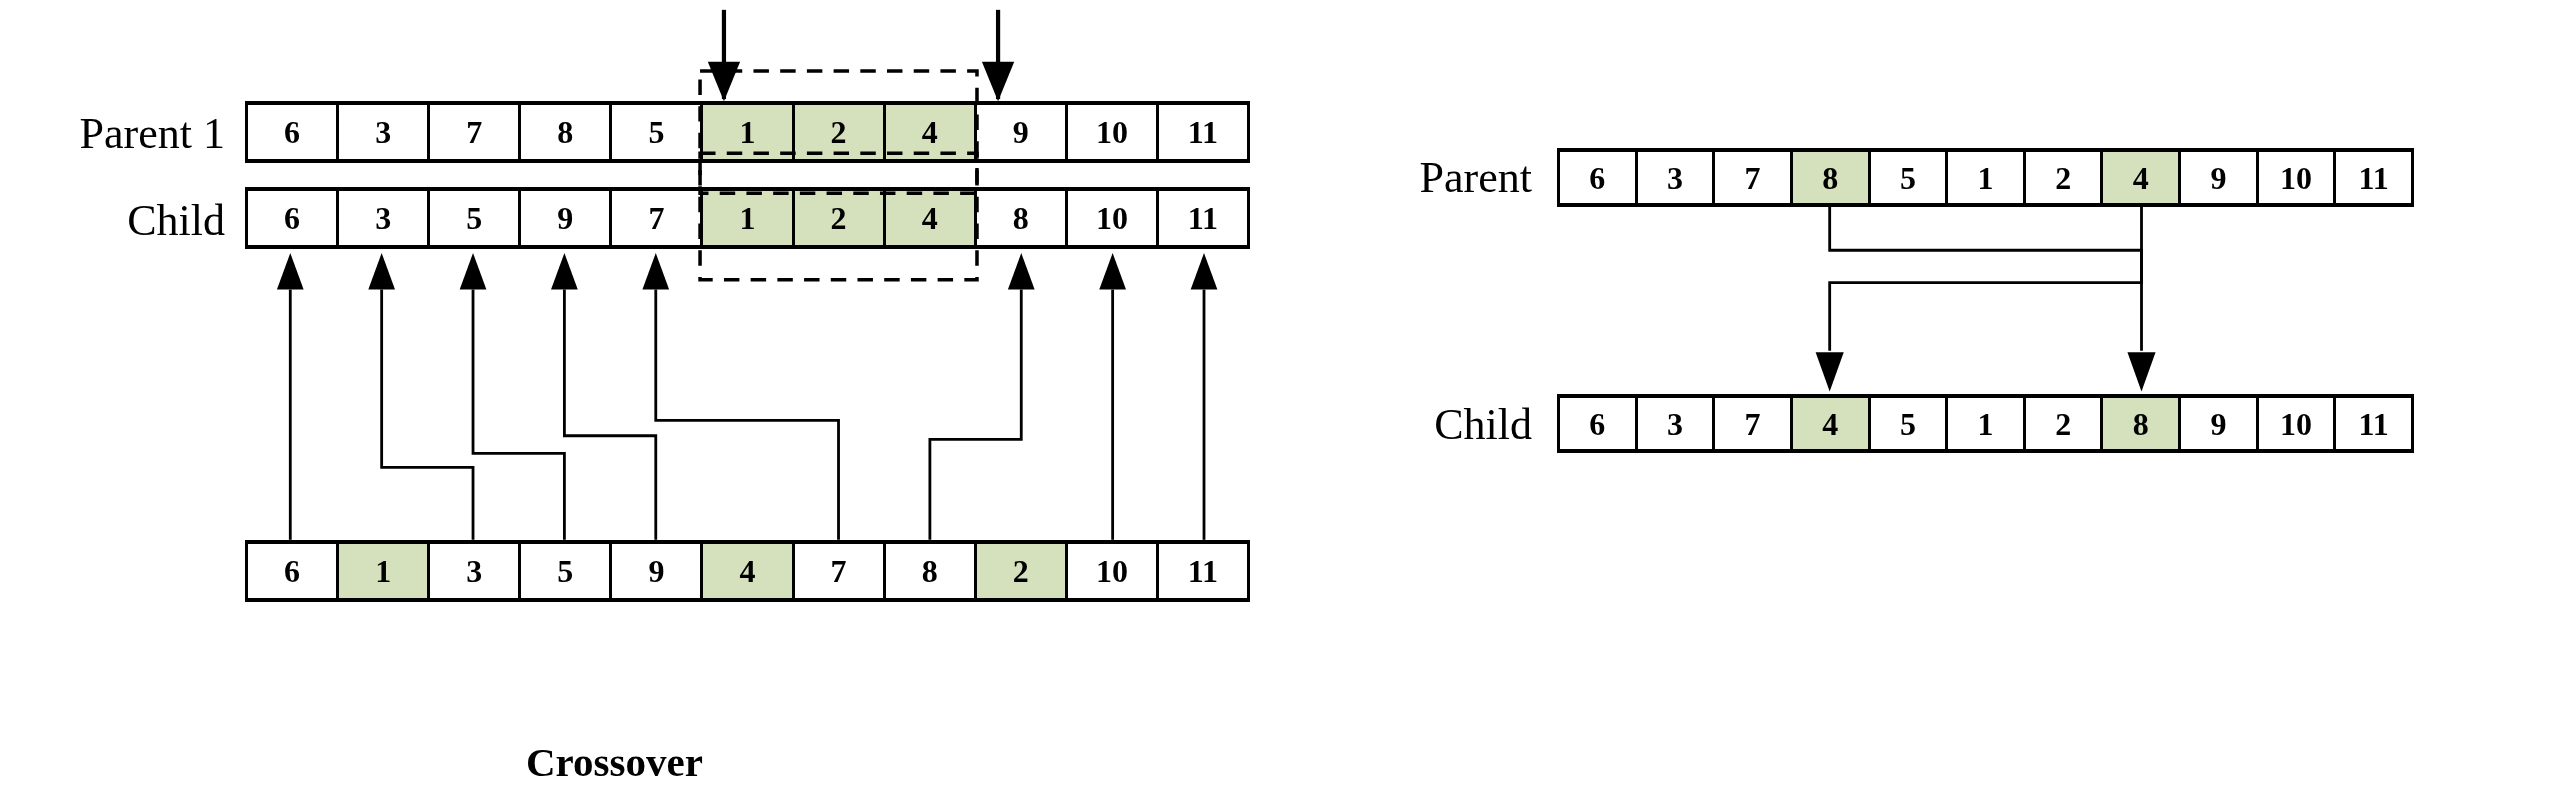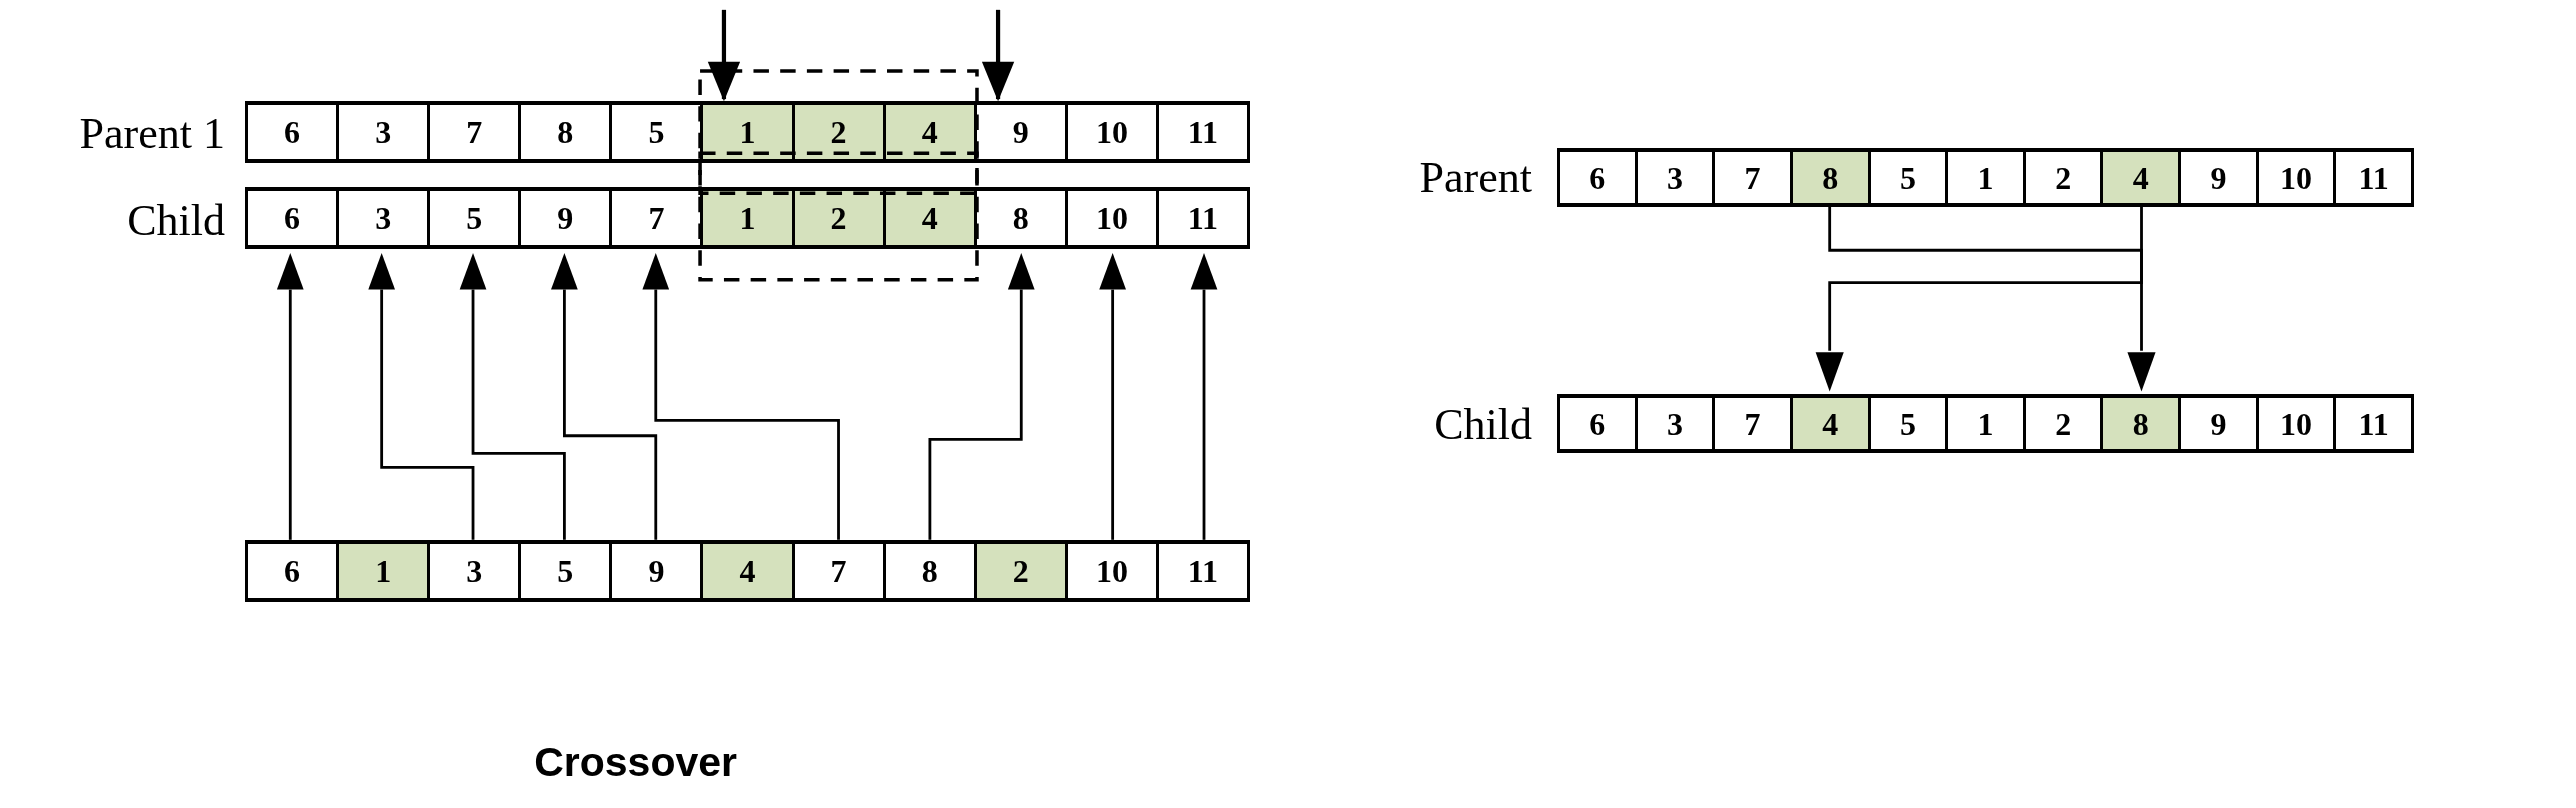--- a/index.html
+++ b/index.html
@@ -19,23 +19,23 @@
          border-left:3.5px solid #000;border-right:3.5px solid #000;
          background:#ffffff;}
   .gene{box-sizing:border-box;display:flex;align-items:center;justify-content:center;
         border-right:3.5px solid #000;background:#ffffff;
         font-family:"Liberation Serif","DejaVu Serif",serif;
         font-weight:700;font-size:32px;line-height:1;color:#000;}
   .gene:last-child{border-right:none;}
   .gene.hl{background:#d5e1bd;}
 
   
-  .caption{position:absolute;font-family:Liberation Sans, sans-serif;
+  .caption{position:absolute;font-family:Liberation Serif, serif;
            font-weight:700;font-size:41px;line-height:1;color:#000;
-           white-space:nowrap;text-align:right;}
+           white-space:nowrap;text-align:left;}
 
   
   #overlay{position:absolute;left:0;top:0;width:2576px;height:809px;
            pointer-events:none;}
   .conn{fill:none;stroke:#000;stroke-width:4;}
   .conn-thick{fill:none;stroke:#000;stroke-width:6;}
   .dash{fill:none;stroke:#000;stroke-width:5;stroke-dasharray:22 16;}
   .ahead{fill:#000;stroke:none;}
 </style>
 </head>

